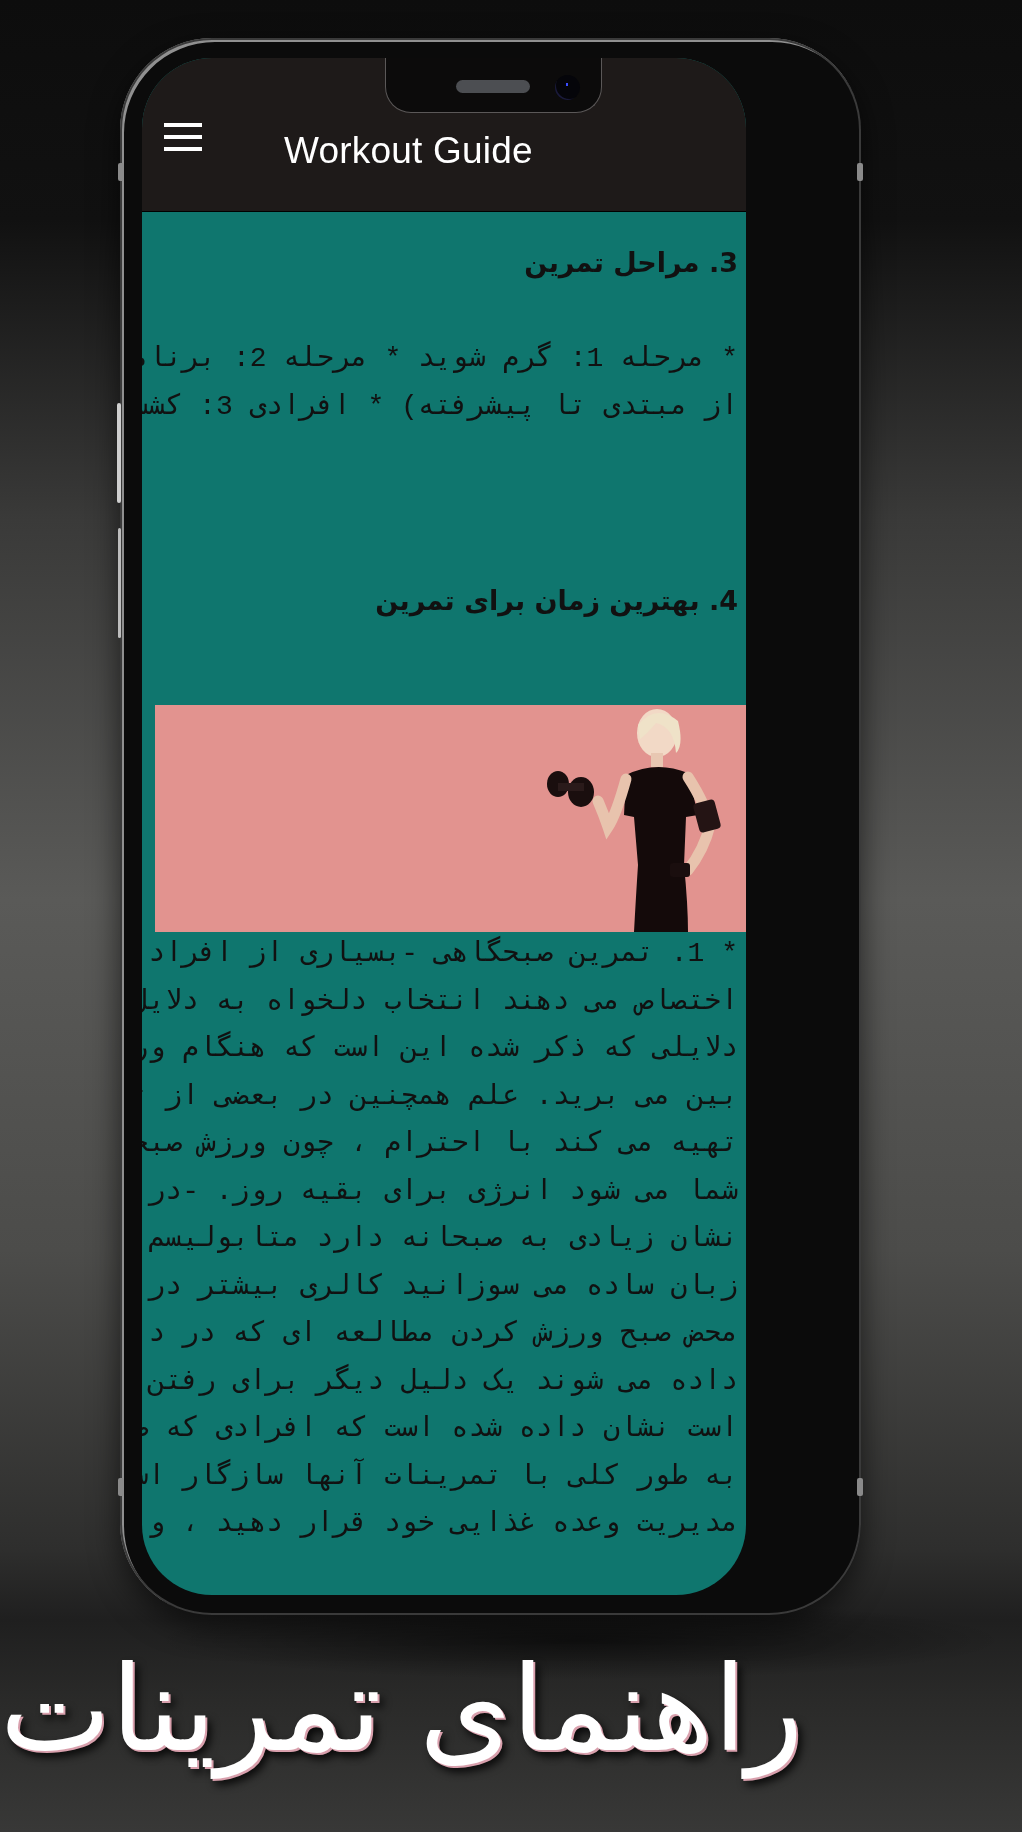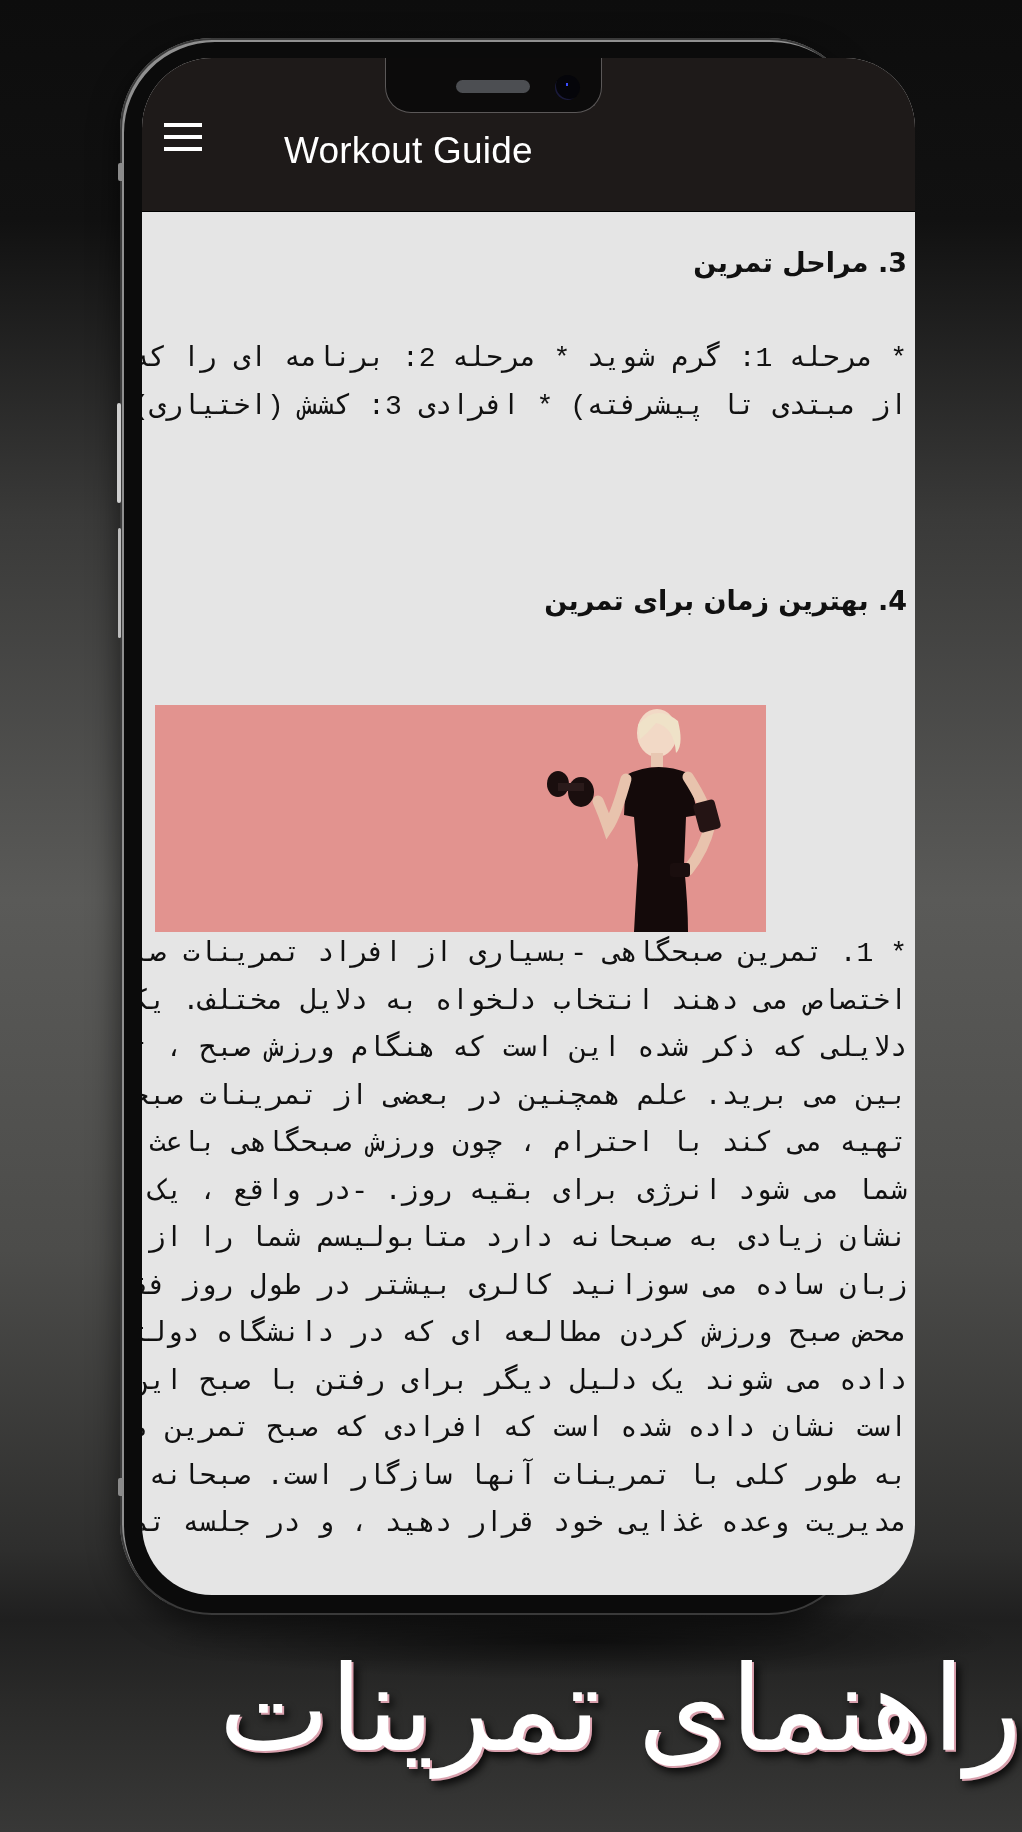--- a/index.html
+++ b/index.html
@@ -12,22 +12,22 @@
     position: absolute; left: 150px; top: 1600px; width: 860px; height: 80px;
     background: radial-gradient(ellipse at center, rgba(0,0,0,0.55) 0%, rgba(0,0,0,0) 70%);
   }
   .phone {
     position: absolute; left: 120px; top: 38px; width: 741px; height: 1577px;
     background: #0b0b0b; border-radius: 92px;
     box-shadow: inset 0 0 0 2px #3a3a3a, inset 3px 3px 0 1px rgba(255,255,255,0.55), 0 10px 30px rgba(0,0,0,0.6);
   }
   .side-btn { position: absolute; width: 6px; background: #8a8a8a; border-radius: 2px; }
   .screen {
-    position: absolute; left: 142px; top: 58px; width: 773px; height: 1537px;
-    border-radius: 70px; overflow: hidden; background: #e5e5e5;
+    position: absolute; left: 142px; top: 58px; width: 604px; height: 1537px;
+    border-radius: 70px; overflow: hidden; background: #0f766e;
   }
   .appbar {
     position: absolute; left: 0; top: 0; width: 100%; height: 153px;
     background: #1e1a19; border-bottom: 1px solid #000;
   }
   .notch {
     position: absolute; left: 243px; top: 0; width: 215px; height: 54px;
     background: #0c0b0b; border-bottom-left-radius: 26px; border-bottom-right-radius: 26px;
     border: 1.5px solid #5b5858; border-top: none;
   }
@@ -62,21 +62,21 @@
     position: absolute; right: 8px; left: 8px;
     font-family: Liberation Mono, monospace; font-size: 28px; line-height: 47.5px;
   }
   .para .ln { display: block; white-space: nowrap; }
   .hero {
     position: absolute; left: 13px; top: 493px; width: 611px; height: 227px;
     background: #e2938f; overflow: hidden;
   }
   .figure { position: absolute; right: 28px; top: 0; width: 200px; height: 227px; }
   .caption {
-    position: absolute; left: 0; right: 0; top: 1640px; text-align: right;
+    position: absolute; left: 0; right: 0; top: 1640px; text-align: left;
     direction: rtl; font-family: "DejaVu Sans", sans-serif; font-size: 118px; color: #ffffff;
     text-shadow: 2px 2px 0 #d9a0ad, 5px 6px 8px rgba(0,0,0,0.85);
     letter-spacing: 2px; white-space: nowrap;
   }
 </style>
 </head>
 <body>
 
 <div class="phone-shadow"></div>
 

